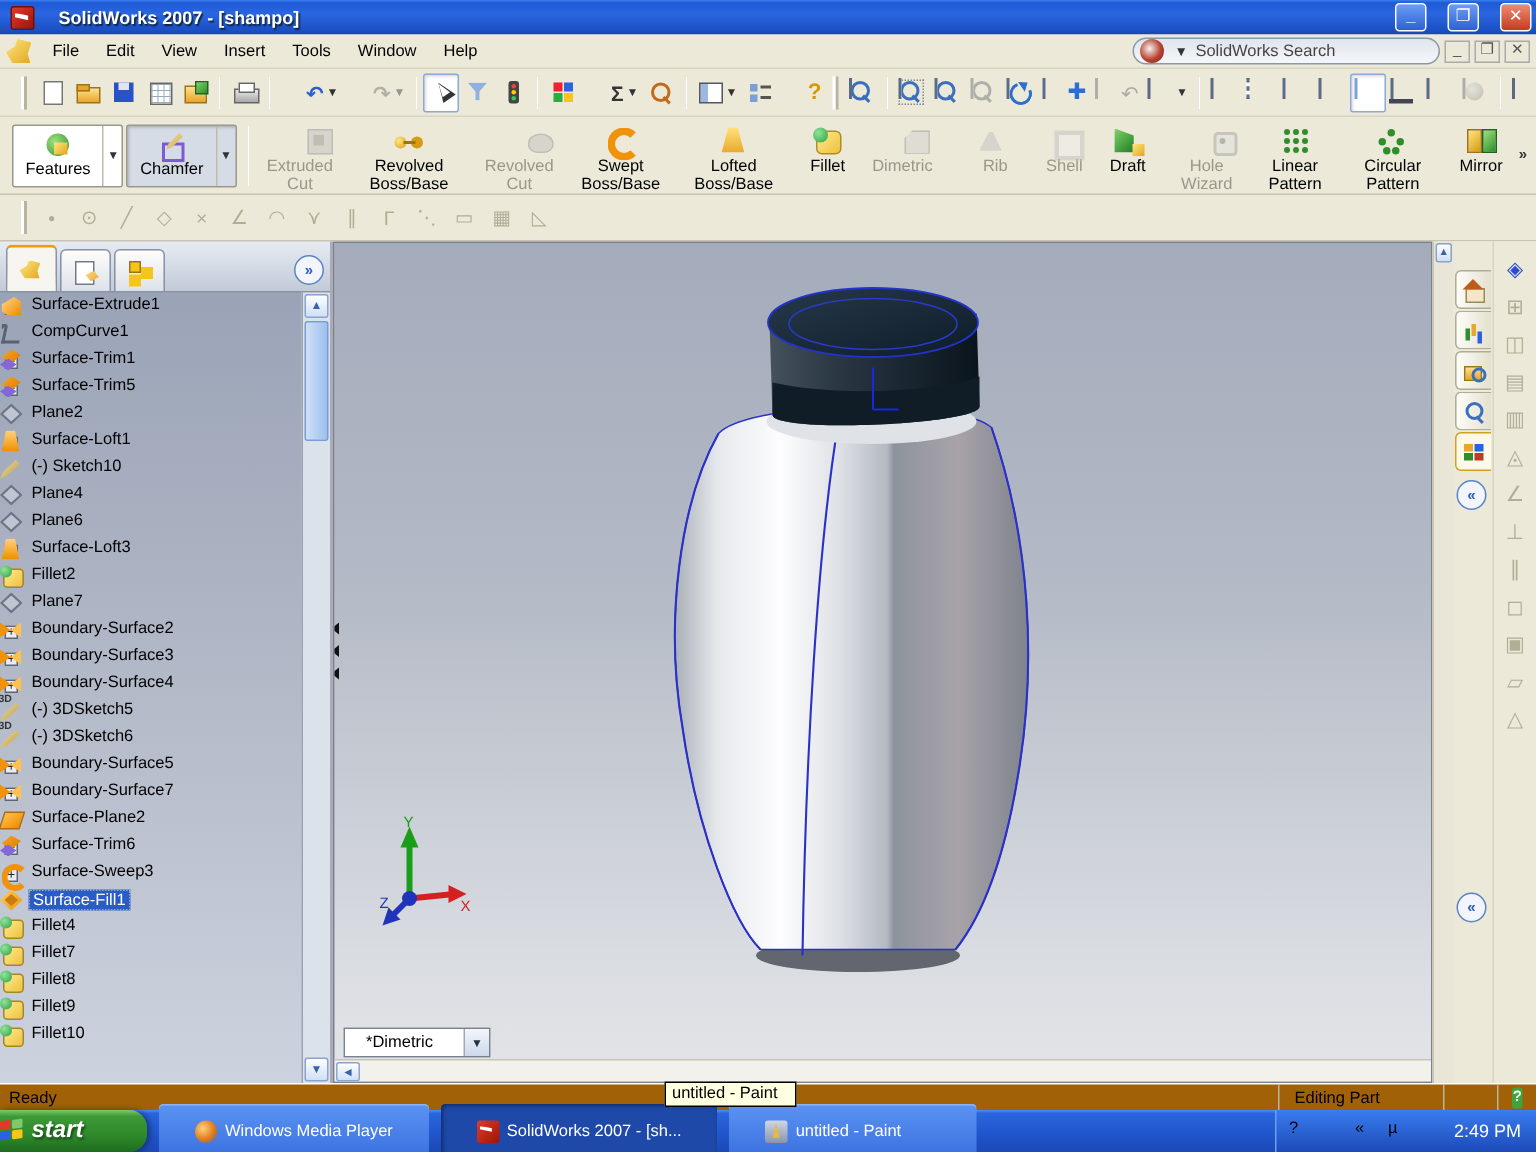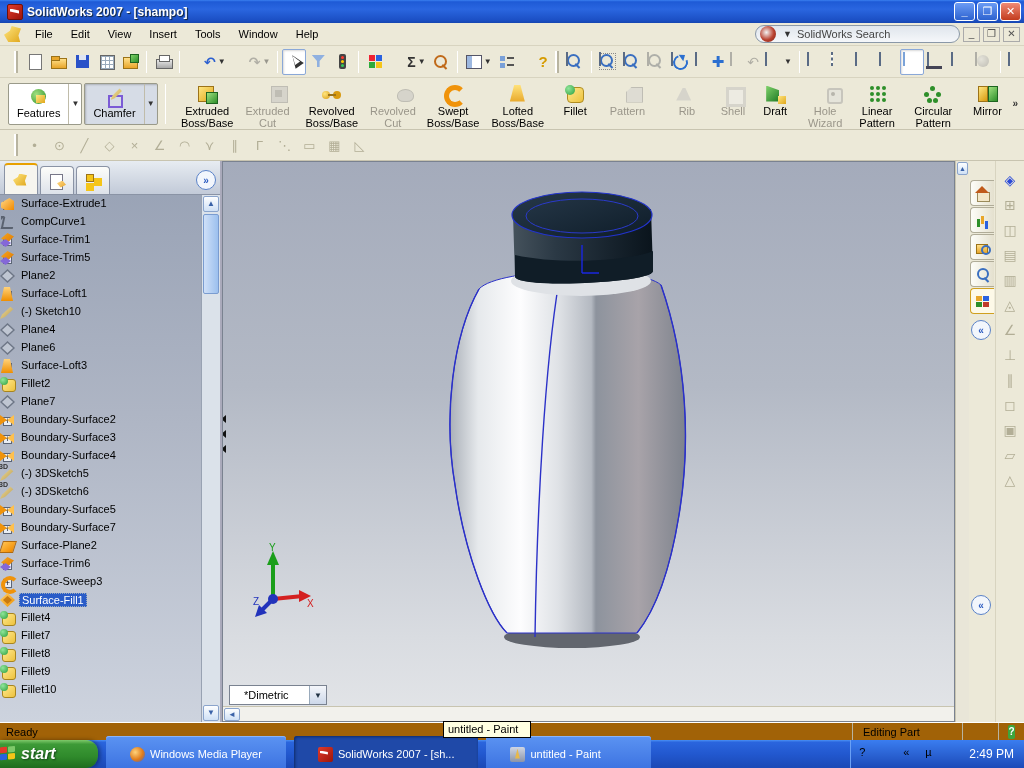--- a/index.html
+++ b/index.html
@@ -1,21 +1,21 @@
 <!DOCTYPE html>
 <html><head>
 <meta charset="utf-8">
 <style>
   *{margin:0;padding:0;box-sizing:border-box;}
   html,body{width:1024px;height:768px;overflow:hidden;}
   body{font-family:"Liberation Sans","DejaVu Sans",sans-serif;font-size:11px;color:#000;background:#ece9d8;}
   #root{position:absolute;inset:0;width:1024px;height:768px;}
 
   
-  .titlebar{position:absolute;left:0;top:0;right:0;height:23px;background:linear-gradient(180deg,#3a80f0 0%,#1e5ad6 8%,#2a66e0 40%,#1b4fc4 88%,#1646b0 100%);display:flex;align-items:center;padding:0 3px;}
+  .titlebar{position:absolute;left:0;top:0;right:0;height:23px;background:linear-gradient(180deg,#3a80f0 0%,#1e5ad6 8%,#2a66e0 40%,#1b4fc4 88%,#1646b0 100%);display:flex;align-items:center;padding:0 3px;gap:12px;}
   .titlebar .appicon{width:16px;height:16px;background:linear-gradient(135deg,#e03b2c,#9c1408);border:1px solid #70100a;border-radius:2px;margin:0 4px;position:relative;}
   .titlebar .appicon::after{content:"";position:absolute;left:2px;top:4px;width:9px;height:5px;background:#fff;clip-path:polygon(0 0,100% 40%,100% 100%,0 60%);}
   .titlebar .title{color:#fff;font-weight:bold;font-size:12px;text-shadow:1px 1px 1px #123;flex:1;}
   .winbtn{width:21px;height:19px;margin-left:2px;border:1px solid #fff;border-radius:3px;color:#fff;font-size:11px;line-height:16px;text-align:center;background:linear-gradient(180deg,#6b9cf5,#2d62cf);font-weight:bold;}
   .winbtn.close{background:linear-gradient(180deg,#ef8b76,#c33c1e);}
 
   
   .menubar{position:absolute;left:0;top:23px;right:0;height:23px;background:#ece9d8;border-bottom:1px solid #d8d4c0;display:flex;align-items:center;}
   .menuicon{width:17px;height:16px;margin:0 5px 0 4px;background:linear-gradient(135deg,#ffe680,#e0a71c);clip-path:polygon(0 55%,35% 30%,45% 0,100% 15%,85% 60%,95% 100%,25% 100%);}
   .menu-item{padding:3px 9px;cursor:default;}
@@ -435,24 +435,20 @@
           <span class="mb-main">
             <span class="modeicon"></span>
             <span>Chamfer</span>
           </span>
           <span class="mb-caret">▼</span>
         </span>
       </div>
     <span class="cmdsep"></span>
     <div style="display:flex;align-items:flex-start">
 
-    <span class="cmdbtn" data-icon="extruded-boss-icon">
-          <span class="cicon"></span>
-          <span>Extruded Boss/Base</span>
-        </span>
         <span class="cmdbtn disabled" data-icon="extruded-cut-icon">
           <span class="cicon"></span>
           <span>Extruded Cut</span>
         </span>
         <span class="cmdbtn" data-icon="revolved-boss-icon">
           <span class="cicon"></span>
           <span>Revolved Boss/Base</span>
         </span>
         <span class="cmdbtn disabled" data-icon="revolved-cut-icon">
           <span class="cicon"></span>
@@ -465,21 +461,21 @@
         <span class="cmdbtn" data-icon="lofted-boss-icon">
           <span class="cicon"></span>
           <span>Lofted Boss/Base</span>
         </span>
         <span class="cmdbtn" data-icon="fillet-cmd-icon">
           <span class="cicon"></span>
           <span>Fillet</span>
         </span>
         <span class="cmdbtn disabled" data-icon="chamfer-icon">
           <span class="cicon"></span>
-          <span>Pattern</span>
+          <span>Dimetric</span>
         </span>
         <span class="cmdbtn disabled" data-icon="rib-icon">
           <span class="cicon"></span>
           <span>Rib</span>
         </span>
         <span class="cmdbtn disabled" data-icon="shell-icon">
           <span class="cicon"></span>
           <span>Shell</span>
         </span>
         <span class="cmdbtn" data-icon="draft-icon">

